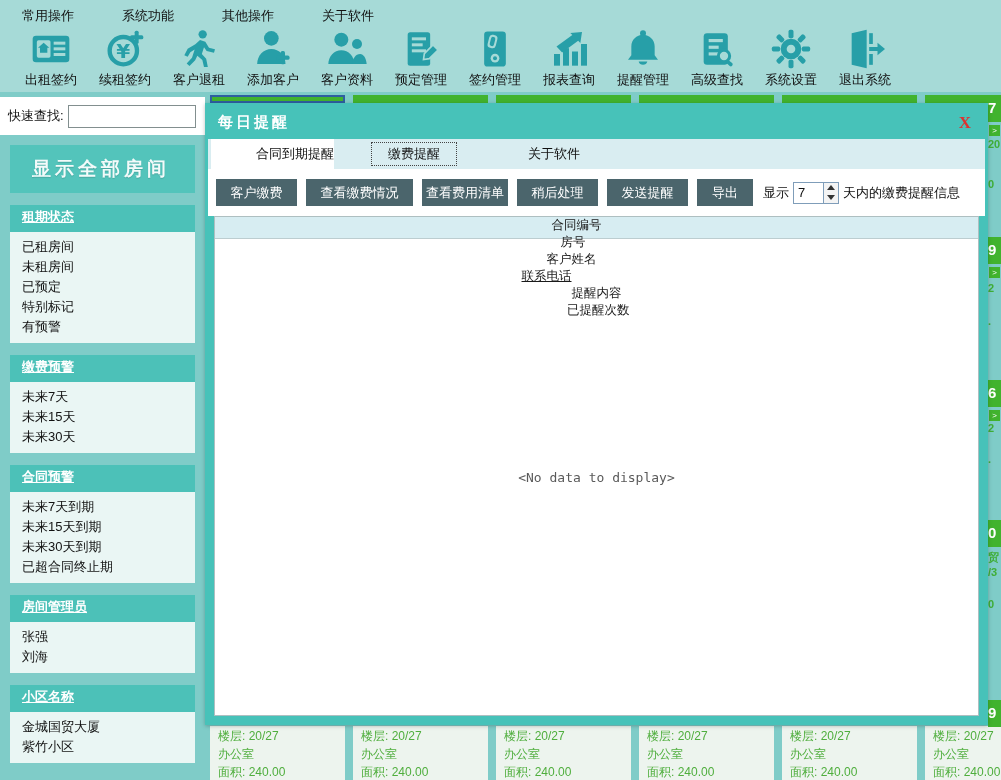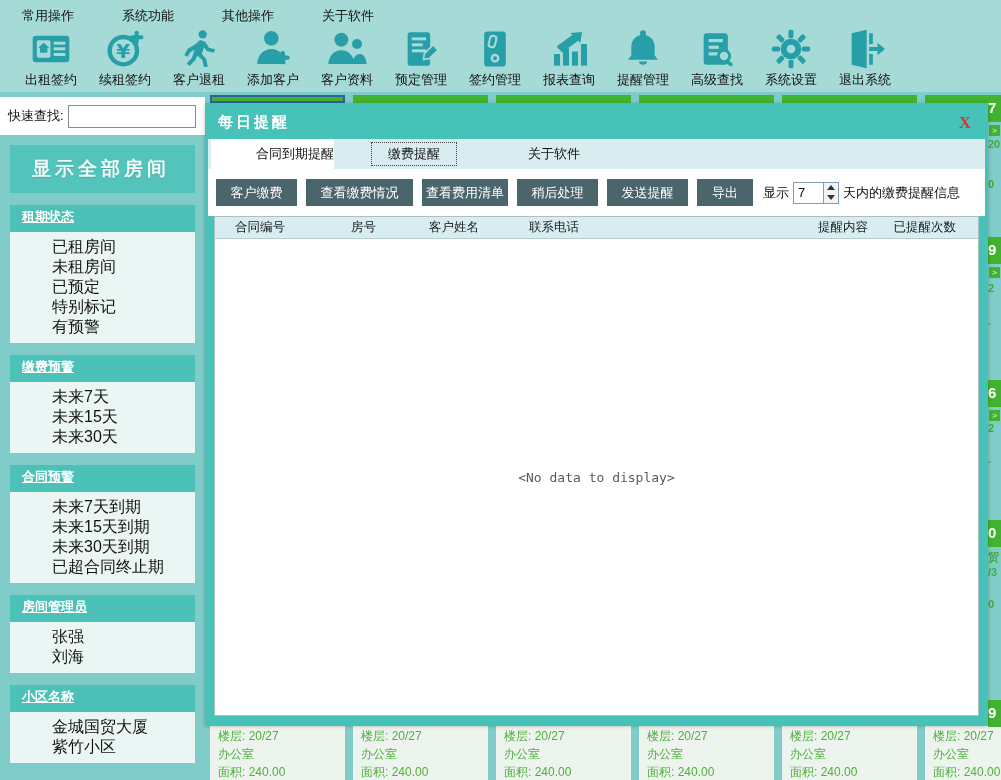--- a/index.html
+++ b/index.html
@@ -29,21 +29,21 @@
 
   
   .sidebar { position:absolute; left:0; top:92px; width:205px; height:688px; background:#7fccc8; }
   .quickfind { margin-top:5px; height:38px; background:#fff; display:flex; align-items:center; padding-left:8px; }
   .quickfind label { font-size:13px; color:#111; }
   .quickfind input { width:128px; height:23px; border:1px solid #828f8f; margin-left:4px; font-size:13px; padding:0 3px; }
   .show-all { margin:10px 10px 12px 10px; height:48px; background:#53c4bb; color:#f2fbfa; font-size:19px; font-weight:bold; letter-spacing:4px; display:flex; align-items:center; padding-left:22px; cursor:pointer; text-shadow:0 1px 1px rgba(0,0,0,.15); }
   .section { margin:0 10px 12px 10px; }
   .section-hd { height:27px; background:#4cc1b8; color:#fff; font-size:13px; font-weight:bold; line-height:23px; padding-left:12px;text-decoration:underline; }
   .section-bd { background:#eaf6f4; padding:5px 0 6px 0; }
-  .side-item { font-size:16px; color:#111; line-height:20px; padding-left:12px; cursor:pointer; white-space:nowrap;margin-left:30px; }
+  .side-item { font-size:13px; color:#111; line-height:20px; padding-left:12px; cursor:pointer; white-space:nowrap; }
 
   
   .dialog { position:absolute; left:205px; top:103px; width:783px; height:622px; background:#47c2b9; border:3px solid #47c2b9; box-shadow:0 1px 4px rgba(0,0,0,.25); display:flex; flex-direction:column; }
   .dlg-title { height:33px; background:#47c2b9; display:flex; align-items:center; }
   .dlg-title-text { color:#fff; font-size:15px; font-weight:bold; letter-spacing:3px; padding-left:10px; flex:1; }
   .dlg-close { color:#dd3230; font-weight:900; font-size:17px; padding:0 14px; cursor:pointer; font-family:"Liberation Serif","DejaVu Serif",serif; }
   .tabstrip { height:30px; background:#d9edf1; display:flex; }
   .tab { width:123px; display:flex; align-items:center; justify-content:flex-end; font-size:13px; color:#111; cursor:pointer; }
   .tab.whitebg { background:#fff; margin-left:3px; }
   .tab .focusrect { border:1px dotted #444; padding:2px 16px; }
@@ -51,25 +51,25 @@
   .dbtn { height:27px; background:#4b656c; color:#fff; font-size:13px; border:none; margin-left:9px; cursor:pointer; white-space:nowrap; font-family:inherit; }
   .dbtn:first-child { margin-left:8px; }
   .days { display:flex; align-items:center; margin-left:10px; font-size:13px; color:#111; }
   .spinner { width:46px; height:22px; border:1px solid #7f9db9; background:#fff; display:flex; margin:0 4px; }
   .spin-val { flex:1; font-size:13px; padding:2px 0 0 4px; }
   .spin-btns { width:15px; border-left:1px solid #7f9db9; display:flex; flex-direction:column; }
   .spin-up,.spin-dn { flex:1; display:flex; align-items:center; justify-content:center; cursor:pointer; background:#f4f4f4; }
   .spin-up::after { content:""; border-left:4px solid transparent; border-right:4px solid transparent; border-bottom:5px solid #333; }
   .spin-dn::after { content:""; border-left:4px solid transparent; border-right:4px solid transparent; border-top:5px solid #333; }
   .gridwrap { flex:1; margin:0 6px 6px 6px; background:#fff; border:1px solid #aebfc1; display:flex; flex-direction:column; }
-  .grid-hd { height:22px; background:#d7edf2; border-bottom:1px solid #bccdd0; display:flex; align-items:center; font-size:12.5px; color:#1a1a1a; }
+  .grid-hd { height:22px; background:#d7edf2; border-bottom:1px solid #bccdd0; display:flex; align-items:center; font-size:12.5px; color:#1a1a1a;flex-direction:column; }
   .gc1 { width:130px; padding-left:20px; }
   .gc2 { width:84px; padding-left:6px; }
   .gc3 { width:100px; }
-  .gc4 { width:150px; }
+  .gc4 { width:150px;text-decoration:underline; }
   .gc5 { flex:1; text-align:right; }
   .gc6 { width:110px; text-align:right; padding-right:22px; }
   .grid-bd { flex:1; display:flex; align-items:center; justify-content:center; }
   .nodata { font-family:"DejaVu Sans Mono","Liberation Mono",monospace; font-size:13px; color:#5a5a5a; }
 </style>
 </head>
 <body>
 
 <div id="root">
 

